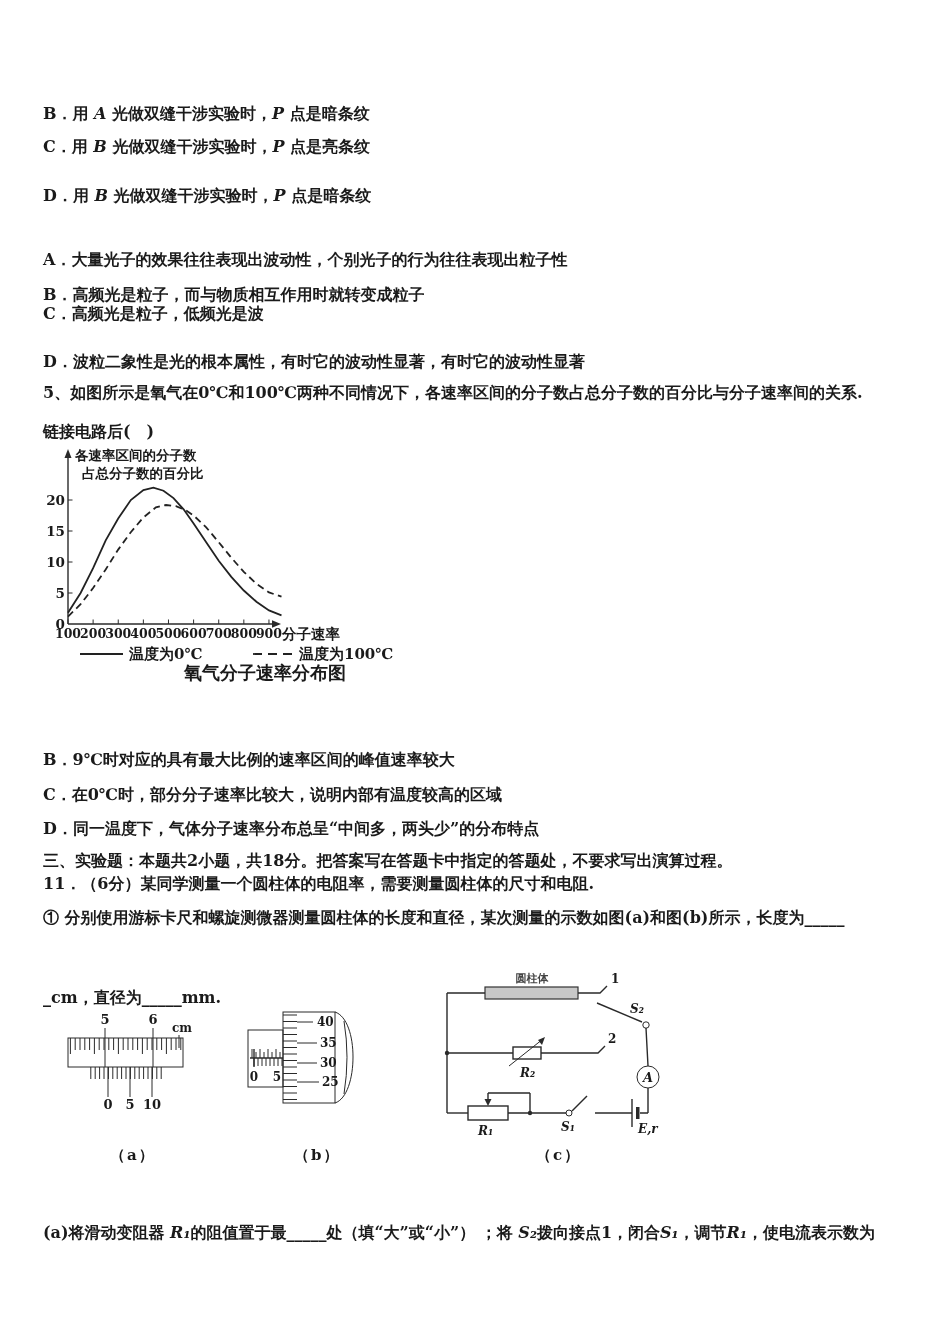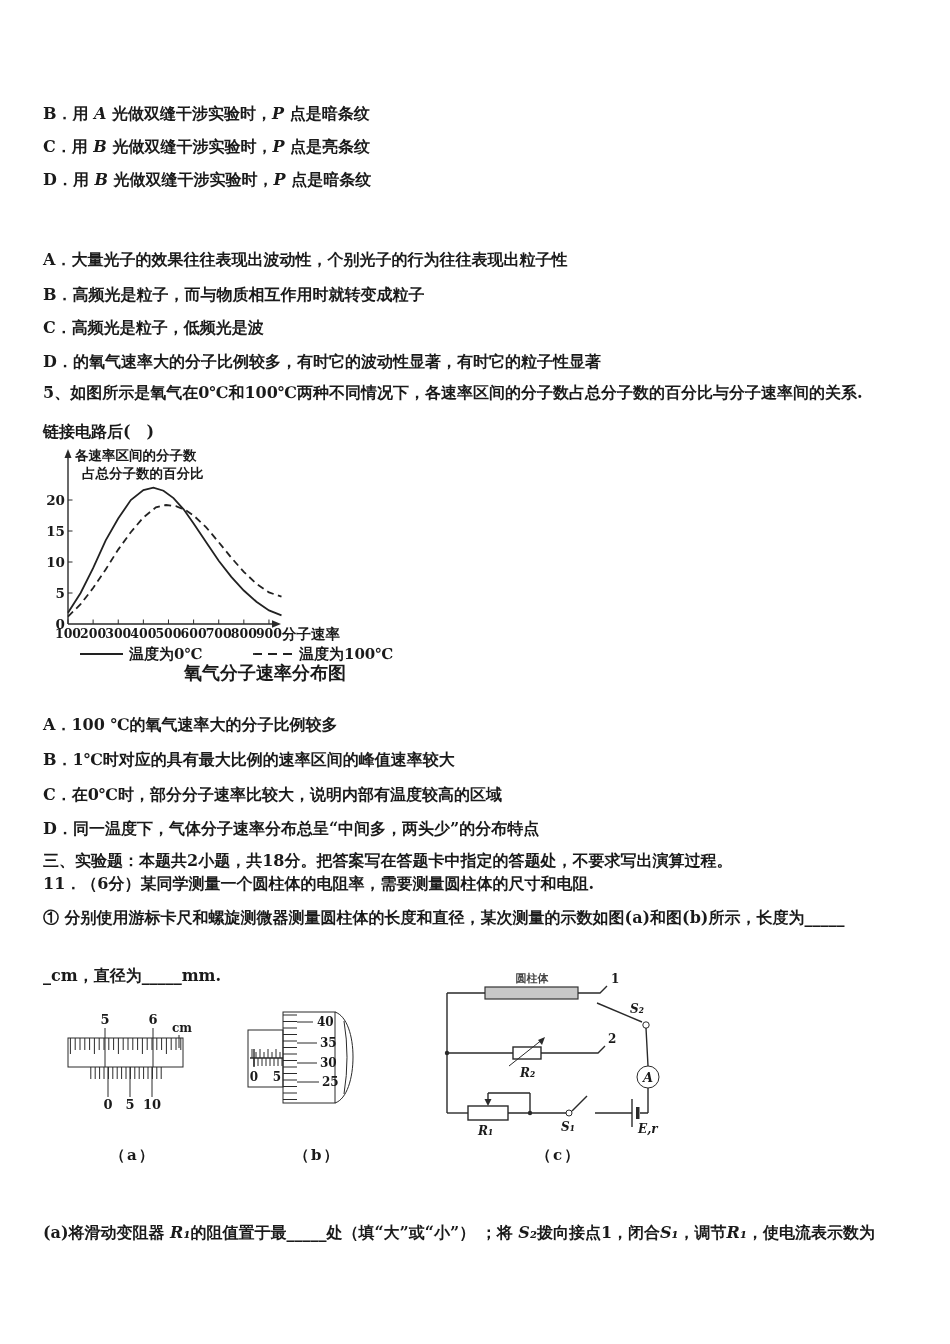--- a/index.html
+++ b/index.html
@@ -19,26 +19,26 @@
   .axlab{font-size:13.5px;}
   .fill{fill:#2a2a2a;stroke:none;}
 </style>
 </head>
 <body>
 
 <div id="page">
 
   <div class="ln" style="top:104px"><span>B．用 </span><span class="it">A</span><span> 光做双缝干涉实验时，</span><span class="it">P</span><span> 点是暗条纹</span></div>
   <div class="ln" style="top:137px"><span>C．用 </span><span class="it">B</span><span> 光做双缝干涉实验时，</span><span class="it">P</span><span> 点是亮条纹</span></div>
-  <div class="ln" style="top:170px"><span>D．用 </span><span class="it">B</span><span> 光做双缝干涉实验时，</span><span class="it">P</span><span> 点是暗条纹</span></div>
+  <div class="ln" style="top:186px"><span>D．用 </span><span class="it">B</span><span> 光做双缝干涉实验时，</span><span class="it">P</span><span> 点是暗条纹</span></div>
 
   <div class="ln" style="top:250px">A．大量光子的效果往往表现出波动性，个别光子的行为往往表现出粒子性</div>
   <div class="ln" style="top:285px">B．高频光是粒子，而与物质相互作用时就转变成粒子</div>
-  <div class="ln" style="top:318px">C．高频光是粒子，低频光是波</div>
-  <div class="ln" style="top:352px">D．的氧气速率大的分子比例较多，有时它的波动性显著，有时它的粒子性显著</div>
+  <div class="ln" style="top:304px">C．高频光是粒子，低频光是波</div>
+  <div class="ln" style="top:352px">D．波粒二象性是光的根本属性，有时它的波动性显著，有时它的波动性显著</div>
 
   <div class="ln" style="top:383px">5、如图所示是氧气在0℃和100℃两种不同情况下，各速率区间的分子数占总分子数的百分比与分子速率间的关系.</div>
   <div class="ln" style="top:422px">链接电路后(　)</div>
 
   <svg id="dist-chart" style="left:55px;top:448px" width="390" height="245" viewBox="0 0 390 245">
     <line class="stroke" x1="13" y1="6" x2="13" y2="176"></line>
     <polygon class="fill" points="13,1 9.5,10 16.5,10"></polygon>
     <line class="stroke" x1="13" y1="176" x2="221" y2="176"></line>
     <polygon class="fill" points="226,176 217,172.2 217,179.8"></polygon>
     <text class="axlab" x="20" y="12">各速率区间的分子数</text>
@@ -80,29 +80,28 @@
         <path d="M13.0,168.6 L25.6,156.2 L38.1,140.0 L50.7,121.4 L63.2,101.6 L75.8,84.2 L88.4,69.4 L100.9,59.4 L111.0,57.0 L121.0,58.2 L131.1,62.5 L138.6,67.5 L151.2,79.3 L163.7,94.2 L176.3,109.7 L188.8,123.9 L201.4,135.7 L214.0,144.4 L226.5,148.7" class="curve dashed"></path>
       </g>
 
     <line class="curve" x1="25" y1="206" x2="68" y2="206"></line>
     <text x="74" y="211" style="font-size:15px">温度为0℃</text>
     <line class="curve" x1="198" y1="206" x2="238" y2="206" stroke-dasharray="9,6"></line>
     <text x="244" y="211" style="font-size:15px">温度为100℃</text>
     <text x="210" y="231" text-anchor="middle" style="font-size:18px">氧气分子速率分布图</text>
   </svg>
 
-  <div class="ln" style="top:715px">A．100 ℃的氧气速率大的分子比例较多</div>
-  <div class="ln" style="top:750px">B．1℃时对应的具有最大比例的速率区间的峰值速率较大</div>
+  <div class="ln" style="top:750px">B．9℃时对应的具有最大比例的速率区间的峰值速率较大</div>
   <div class="ln" style="top:785px">C．在0℃时，部分分子速率比较大，说明内部有温度较高的区域</div>
   <div class="ln" style="top:819px">D．同一温度下，气体分子速率分布总呈“中间多，两头少”的分布特点</div>
 
   <div class="ln" style="top:851px">三、实验题：本题共2小题，共18分。把答案写在答题卡中指定的答题处，不要求写出演算过程。</div>
   <div class="ln" style="top:874px">11．（6分）某同学测量一个圆柱体的电阻率，需要测量圆柱体的尺寸和电阻.</div>
   <div class="ln" style="top:908px">① 分别使用游标卡尺和螺旋测微器测量圆柱体的长度和直径，某次测量的示数如图(a)和图(b)所示，长度为_____</div>
-  <div class="ln" style="top:966px">_cm，直径为_____mm.</div>
+  <div class="ln" style="top:988px">_cm，直径为_____mm.</div>
 
   <svg style="left:60px;top:1008px" width="140" height="105" viewBox="0 0 140 105">
     <text x="45" y="16" text-anchor="middle" style="font-size:13px">5</text>
     <text x="93" y="16" text-anchor="middle" style="font-size:13px">6</text>
     <text x="122" y="24" text-anchor="middle" style="font-size:12px">cm</text>
     <line class="thin" x1="45" y1="20" x2="45" y2="59"></line>
     <line class="thin" x1="93" y1="20" x2="93" y2="59"></line>
     <line class="thin" x1="119" y1="27" x2="119" y2="40"></line>
     <rect class="thin" x="8" y="30" width="115" height="29"></rect>
     <g id="cal-main-ticks">

